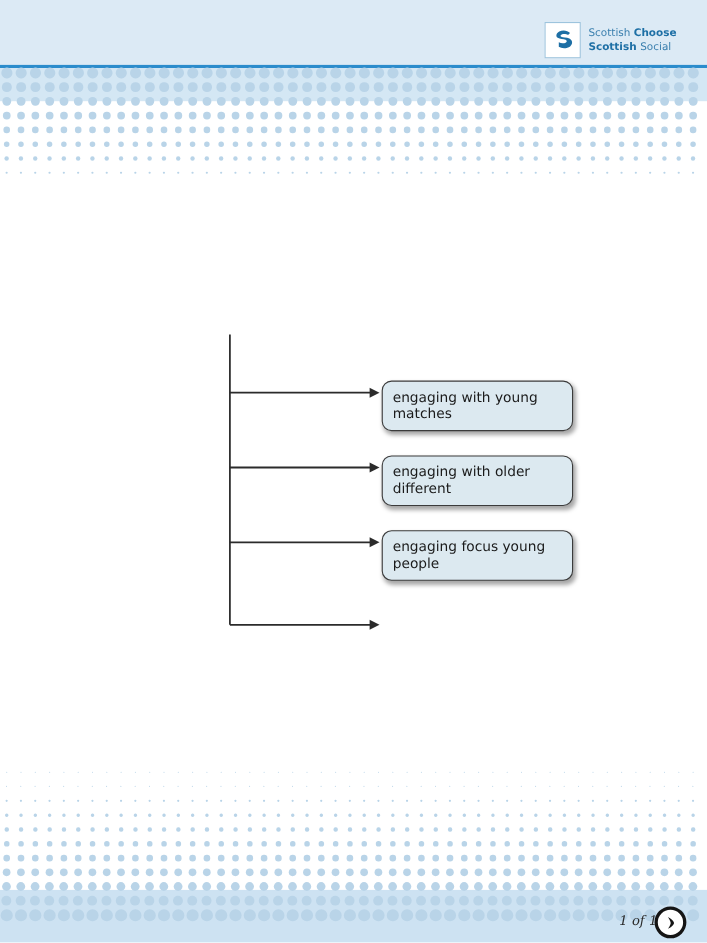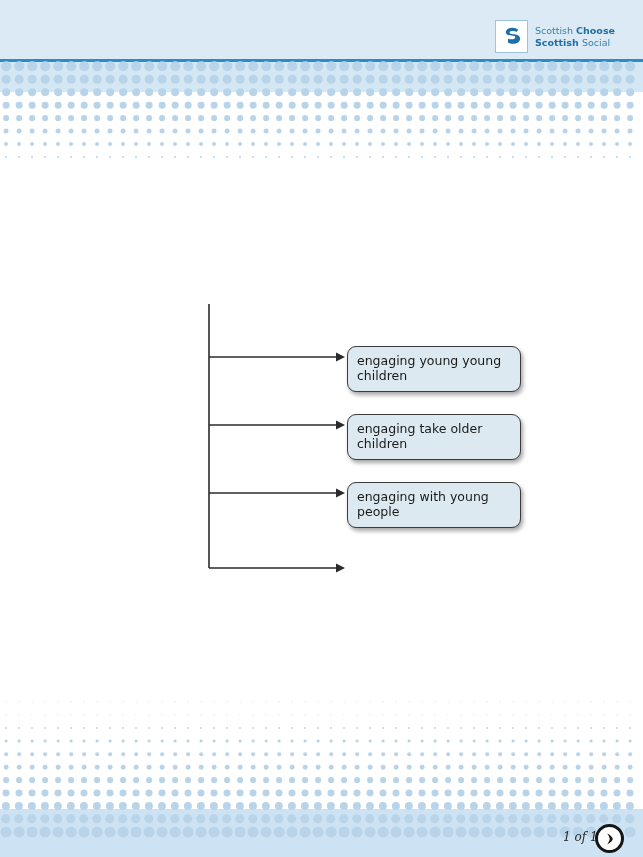--- a/index.html
+++ b/index.html
@@ -1184,23 +1184,23 @@
         <polygon points="345,357 336,352.5 336,361.5" fill="#2b2b2b"></polygon>
         <line x1="209" y1="425" x2="337" y2="425" stroke="#2b2b2b" stroke-width="1.6"></line>
         <polygon points="345,425 336,420.5 336,429.5" fill="#2b2b2b"></polygon>
         <line x1="209" y1="493" x2="337" y2="493" stroke="#2b2b2b" stroke-width="1.6"></line>
         <polygon points="345,493 336,488.5 336,497.5" fill="#2b2b2b"></polygon>
         <line x1="209" y1="568" x2="337" y2="568" stroke="#2b2b2b" stroke-width="1.6"></line>
         <polygon points="345,568 336,563.5 336,572.5" fill="#2b2b2b"></polygon>
       </svg>
 
 
-    <div class="node" style="left: 347px; top: 346px; width: 174px; height: 46px;">engaging young young children</div>
-    <div class="node" style="left: 347px; top: 414px; width: 174px; height: 46px;">engaging take older children</div>
-    <div class="node" style="left: 347px; top: 482px; width: 174px; height: 46px;">engaging with young people</div>
+    <div class="node" style="left: 347px; top: 346px; width: 174px; height: 46px;">engaging with young matches</div>
+    <div class="node" style="left: 347px; top: 414px; width: 174px; height: 46px;">engaging with older different</div>
+    <div class="node" style="left: 347px; top: 482px; width: 174px; height: 46px;">engaging focus young people</div>
   </div>
 
   <div id="footer-page">1 of 1</div>
   <div id="next-button">
     <svg width="14" height="14" viewBox="0 0 14 14" aria-hidden="true">
       <path d="M4.2 1.6 C7.6 3.4 9.4 5.2 9.8 7.0 C9.4 8.8 7.6 10.6 4.2 12.4
                C6.0 9.8 6.7 8.0 6.7 7.0 C6.7 6.0 6.0 4.2 4.2 1.6 Z" fill="#151515"></path>
     </svg>
   </div>
 

